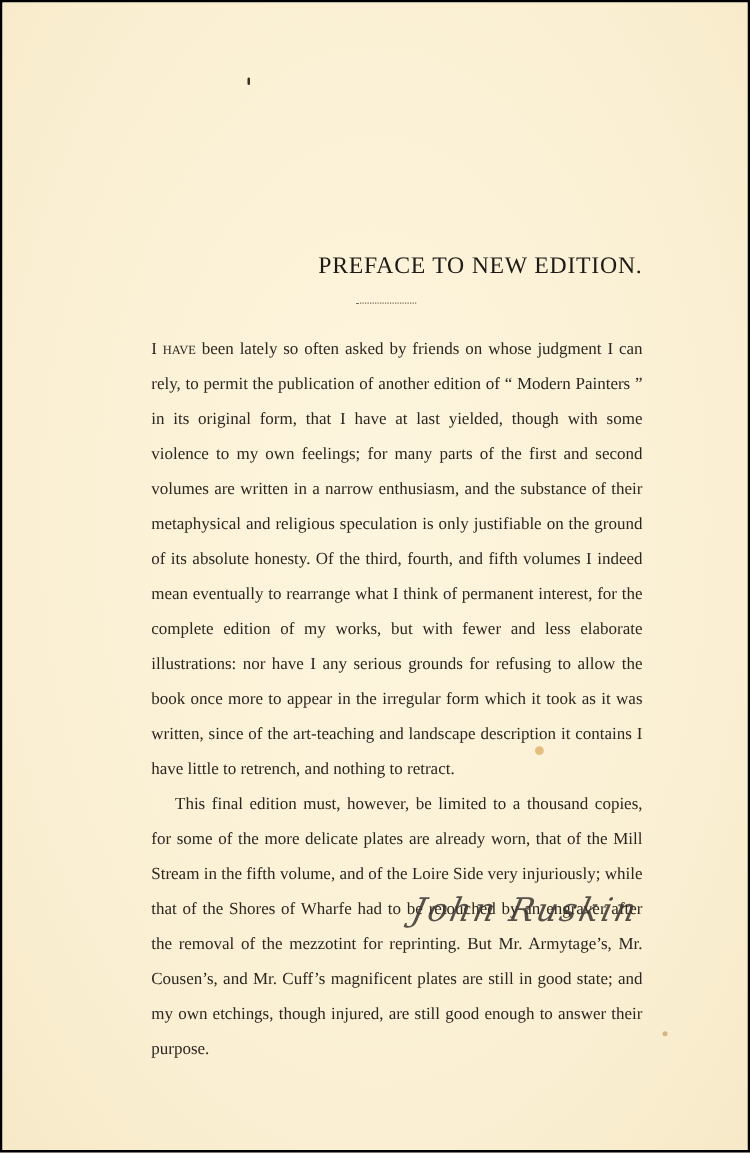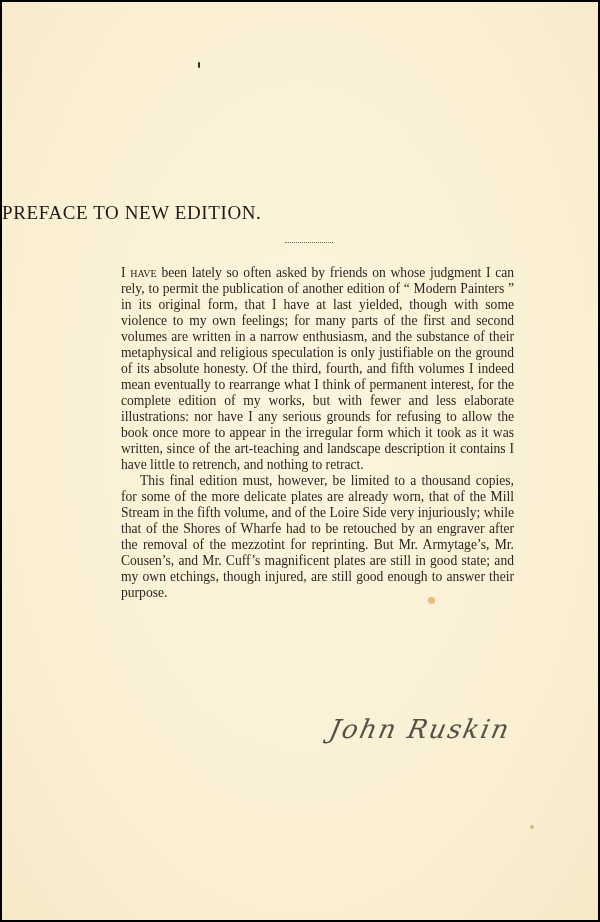--- a/index.html
+++ b/index.html
@@ -10,33 +10,33 @@
   .page {
     position: absolute; left: 2px; top: 2px;
     width: 596px; height: 918px;
     background: #fbf1d6;
     background-image: radial-gradient(ellipse at 50% 45%, #fdf5de 0%, #faefd2 70%, #f6e9c8 100%);
     color: #2a2520;
     font-family: "DejaVu Serif", "Liberation Serif", serif;
   }
   .title {
     position: absolute; left: 0; top: 200px; width: 512px;
-    text-align: left;
+    text-align: right;
     font-family: "Liberation Serif", serif;
     font-size: 19px; letter-spacing: 0.6px;
     color: #1e1a16;
   }
   .rule {
     position: absolute; left: 283px; top: 240px; width: 48px; height: 0;
     border-top: 1px dotted #7a6e5a;
   }
   .body {
     position: absolute; left: 119px; top: 263px; width: 393px;
     font-family: "Liberation Serif", serif;
-    font-size: 13.6px; line-height: 16px;
+    font-size: 13.6px; line-height: 28px;
     text-align: justify;
     color: #2b2620;
   }
   .body p { margin: 0; text-indent: 19px; }
   .body p.first { text-indent: 0; }
   .smallcaps { font-variant: small-caps; }
   .signature {
     position: absolute; left: 328px; top: 712px;
     font-family: "DejaVu Serif", serif; font-style: italic;
     font-size: 26px; color: #3a3530; letter-spacing: 2px;

